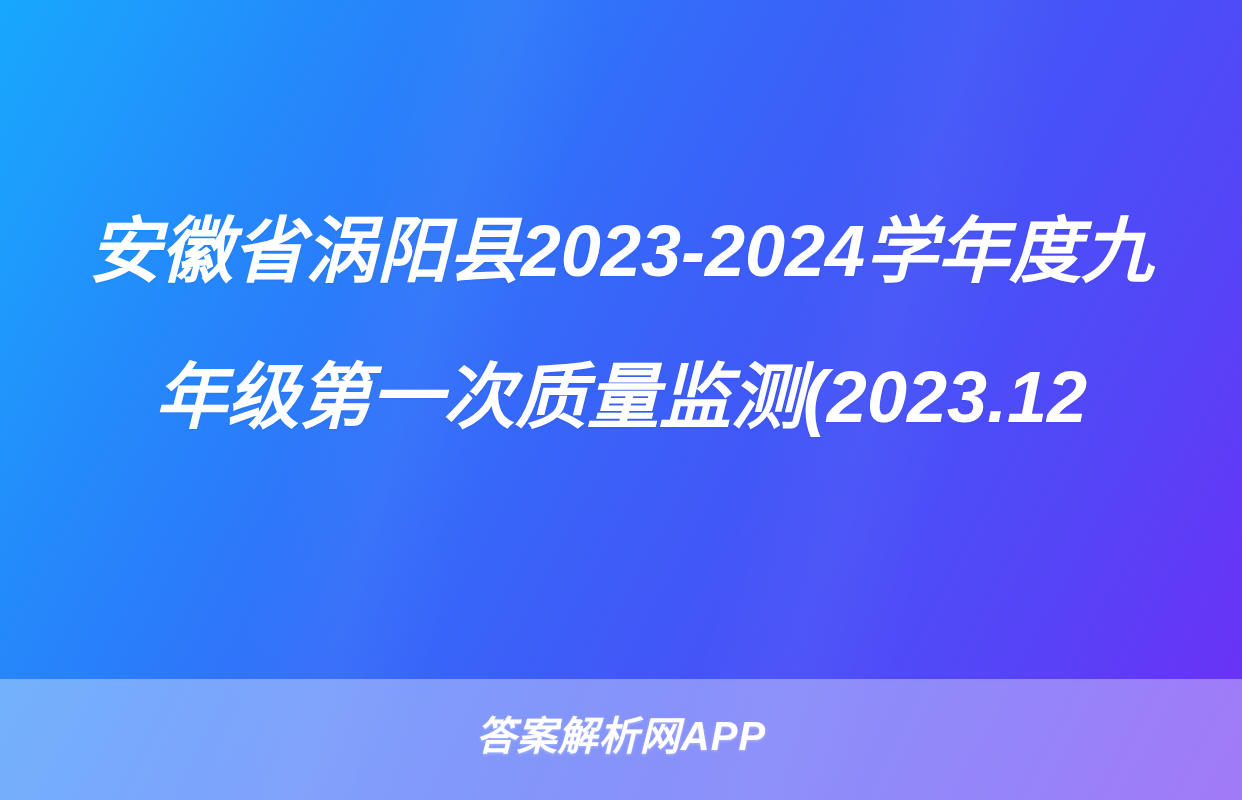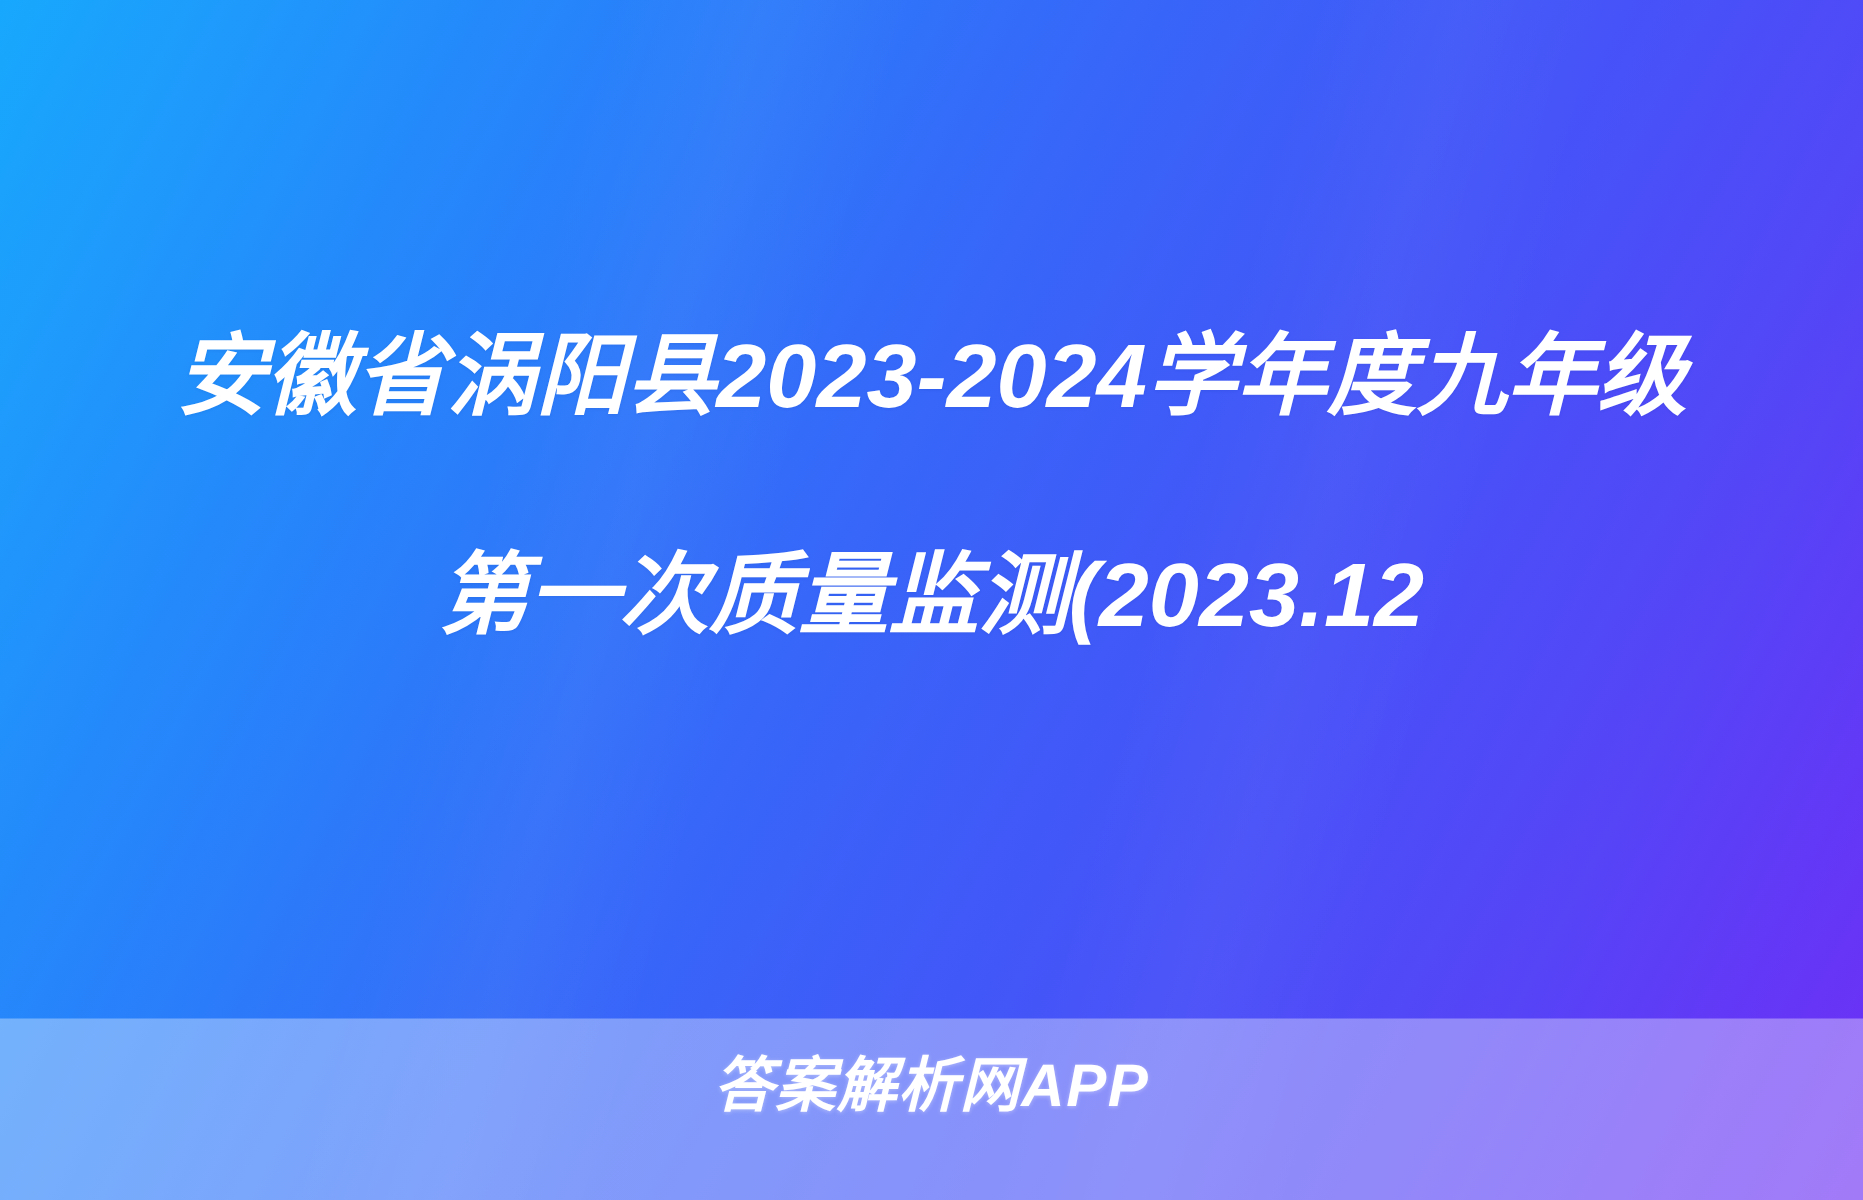--- a/index.html
+++ b/index.html
@@ -55,21 +55,21 @@
     right: 88px;
     top: 178px;
     height: 440px;
     display: block;
   }
 
   .title-text {
     margin: 0;
     color: #ffffff;
     font-family: "Liberation Sans", "DejaVu Sans", sans-serif;
-    font-size: 60px;
+    font-size: 72px;
     font-weight: 700;
     font-style: italic;
     line-height: 146px;
     letter-spacing: 0px;
     text-align: center;
     word-break: break-all;
     white-space: normal;
     text-shadow: 0 1px 2px rgba(20, 60, 160, 0.12);
   }
 
@@ -79,21 +79,21 @@
     right: 0;
     bottom: 0;
     height: 121px;
     background: rgba(255, 255, 255, 0.36);
     display: flex;
     align-items: flex-start;
     justify-content: center;
   }
 
   .watermark {
-    margin: 0;
+    margin: 12px;
     padding-top: 22px;
     color: #ffffff;
     font-family: "Liberation Sans", "DejaVu Sans", sans-serif;
     font-size: 40px;
     font-weight: 700;
     font-style: italic;
     letter-spacing: 1px;
     line-height: 1.15;
     text-align: center;
     white-space: nowrap;

